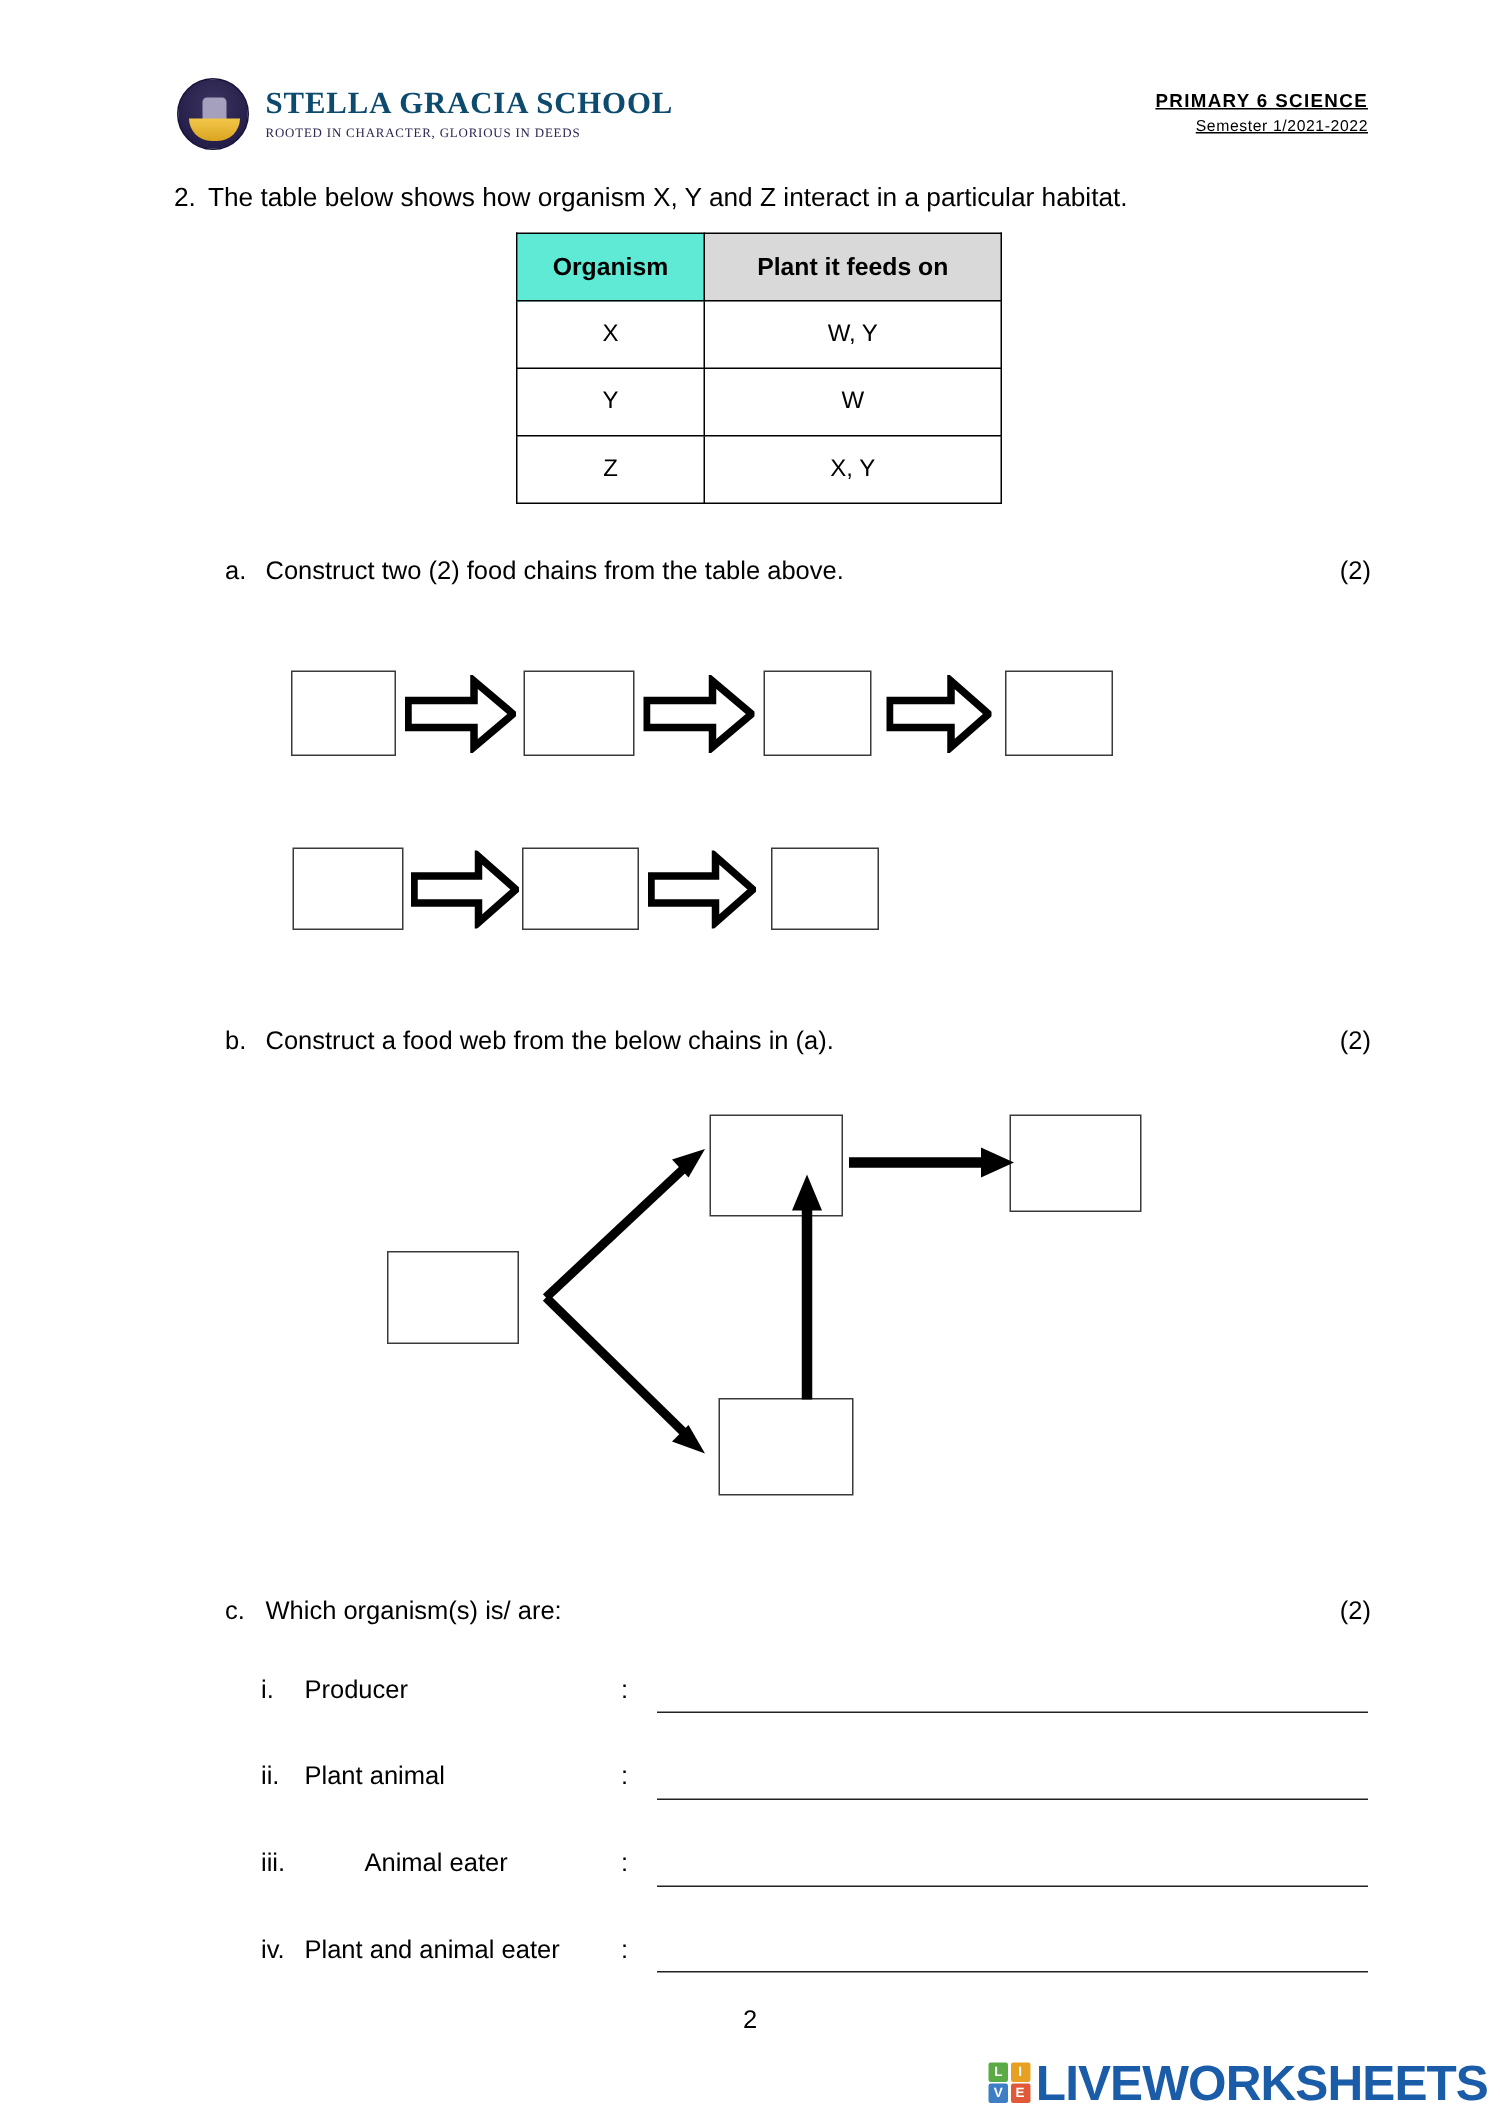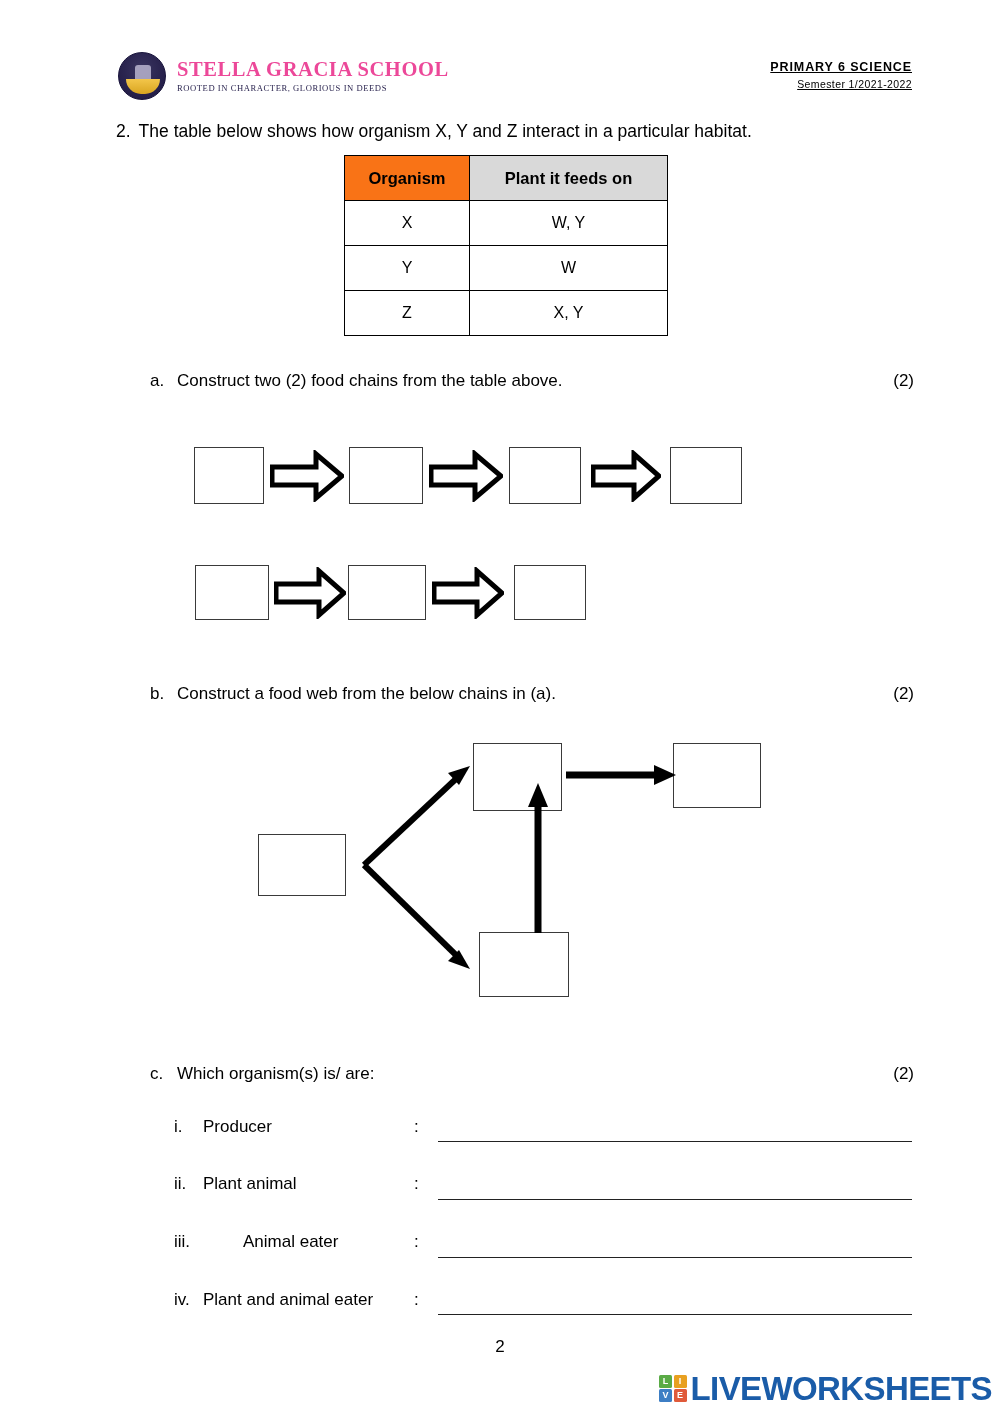--- a/index.html
+++ b/index.html
@@ -52,21 +52,21 @@
     width: 16px; height: 16px;
     background: #b9b4cf;
     border-radius: 3px 3px 0 0;
     opacity: .85;
   }
   .school-name {
     font-family: "Liberation Serif", serif;
     font-size: 20.5px;
     font-weight: bold;
     letter-spacing: .6px;
-    color: #ec4899;
+    color: #0c4a6e;
     line-height: 1.05;
     white-space: nowrap;
   }
   .school-tagline {
     font-family: "Liberation Serif", serif;
     font-size: 8.6px;
     letter-spacing: .55px;
     color: #2b2550;
     white-space: nowrap;
     margin-top: 2px;
@@ -219,21 +219,21 @@
 </div>
 
 <div class="q-stem">
   <span class="q-num">2.</span>
   <span>The table below shows how organism X, Y and Z interact in a particular habitat.</span>
 </div>
 
 <table class="feed-table">
   <thead>
     <tr>
-      <th class="c0" style="background: #f97316;">Organism</th>
+      <th class="c0" style="background: #5eead4;">Organism</th>
       <th class="c1" style="background: rgb(217, 217, 217);">Plant it feeds on</th>
     </tr>
   </thead>
   <tbody>
     <tr>
       <td>X</td>
       <td>W, Y</td>
     </tr>
     <tr>
       <td>Y</td>

